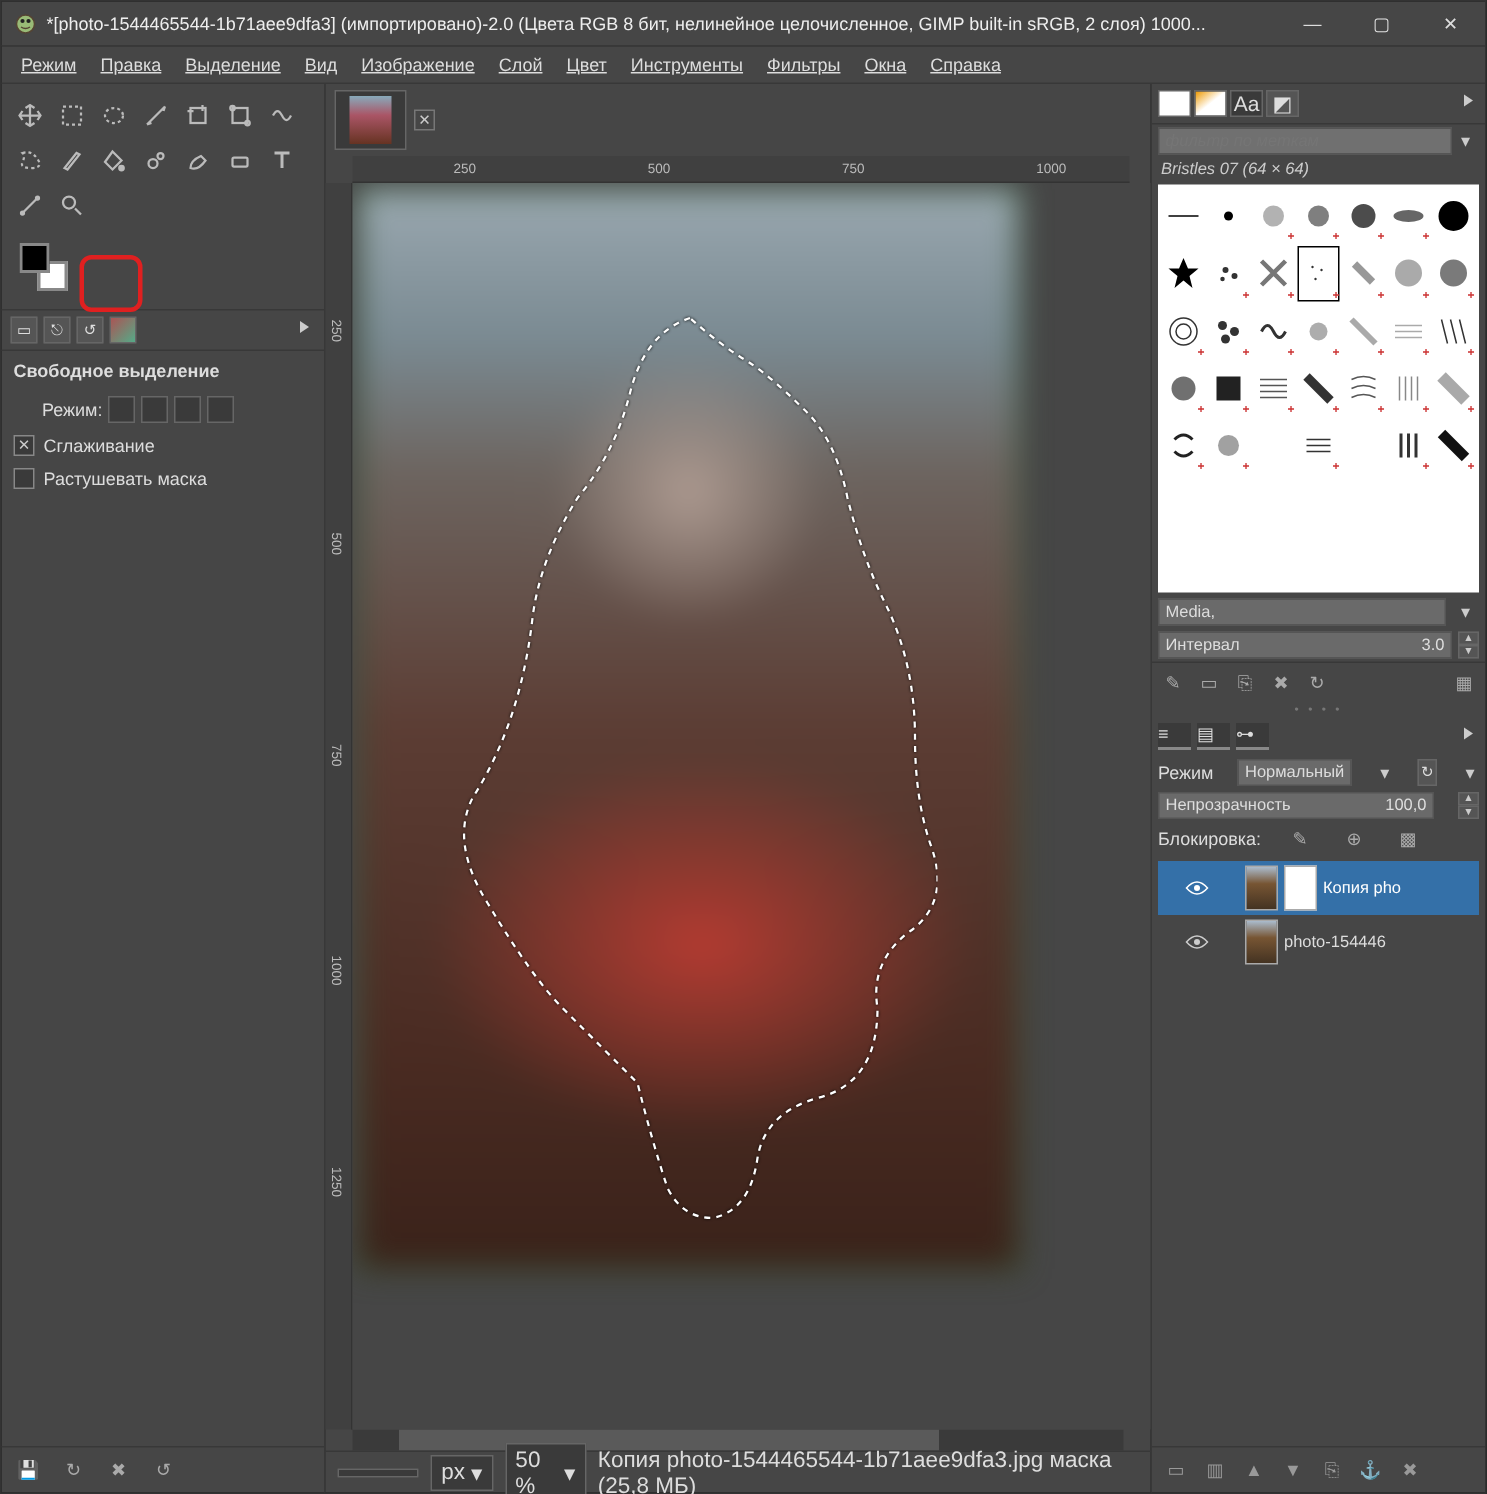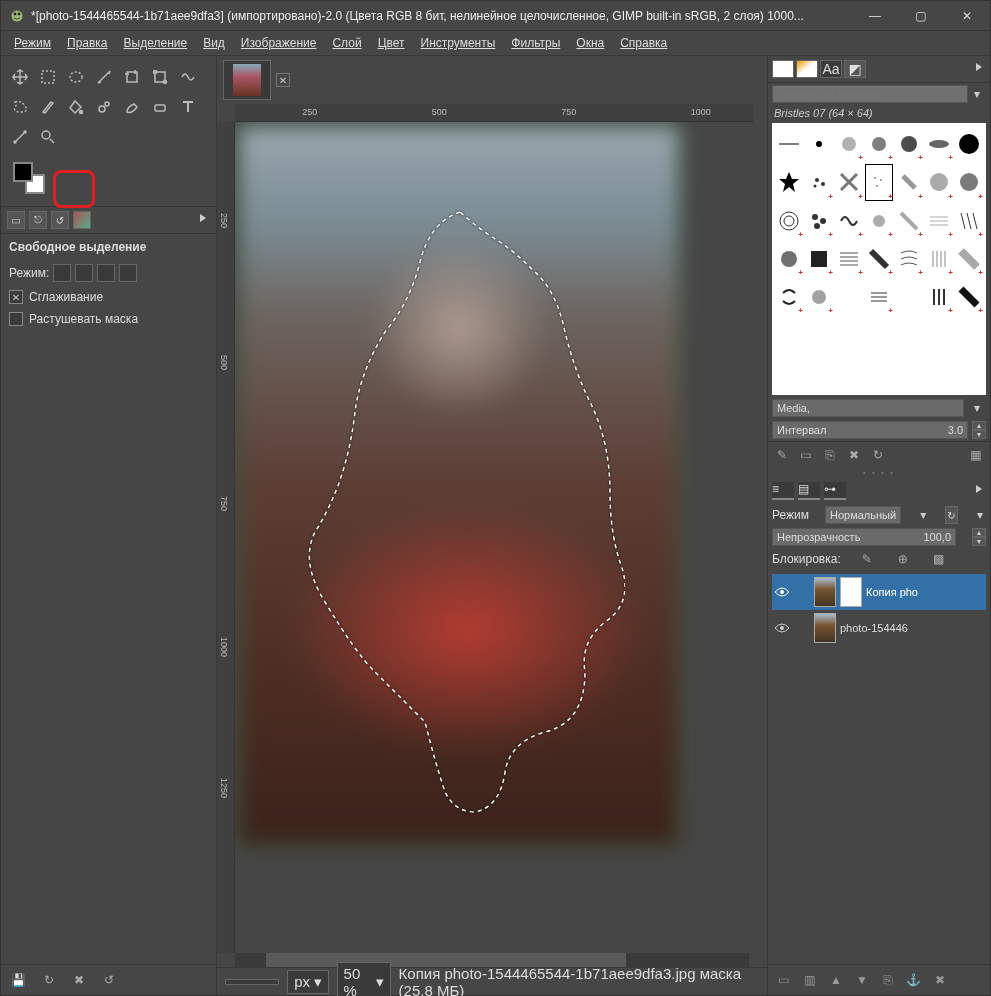--- a/index.html
+++ b/index.html
@@ -20,21 +20,21 @@
 .tool svg { width: 16px; height: 16px; stroke: #bbb; fill: none; stroke-width: 1.5; }
 .highlight-box { position: absolute; border: 3px solid #e02020; border-radius: 8px; width: 42px; height: 38px; left: 52px; top: 114px; pointer-events: none; }
 .colors { padding: 4px 10px 10px; position: relative; }
 .colb { position: relative; width: 34px; height: 34px; margin-left: 2px; }
 .colb .fg { position: absolute; width: 20px; height: 20px; background: #000; border: 2px solid #888; }
 .colb .bg { position: absolute; width: 20px; height: 20px; background: #fff; border: 2px solid #888; top: 12px; left: 12px; }
 .dockbar { display: flex; gap: 4px; padding: 4px 6px; border-top: 1px solid #383838; border-bottom: 1px solid #383838; }
 .docktab { width: 18px; height: 18px; background: #555; display: flex; align-items: center; justify-content: center; font-size: 10px; border: 1px solid #666; }
 .docktab.avatar { background: linear-gradient(135deg,#a55,#5a8); }
 .toolopt-title { padding: 6px 8px; font-weight: bold; color: #ddd; }
-.toolopt { padding: 4px 8px; }
+.toolopt { padding: 4px 8px; margin-left: 19px; }
 .moderow { display: flex; align-items: center; gap: 4px; }
 .modebox { width: 18px; height: 18px; background: #3a3a3a; border: 1px solid #666; }
 .checkrow { display: flex; align-items: center; gap: 6px; padding: 4px 8px; }
 .chk { width: 14px; height: 14px; border: 1px solid #888; background: #3a3a3a; display: flex; align-items: center; justify-content: center; color: #ccc; font-size: 10px; }
 .left-bottom { margin-top: auto; padding: 6px 8px; display: flex; gap: 10px; border-top: 1px solid #383838; }
 .canvas-area { flex: 1; min-width: 0; display: flex; flex-direction: column; background: #464646; }
 .tabstrip { display: flex; padding: 4px 6px; gap: 6px; }
 .filetab { background: #3a3a3a; border: 1px solid #666; width: 48px; height: 40px; display: flex; align-items: center; justify-content: center; position: relative; }
 .filetab .thumb { width: 28px; height: 32px; background: linear-gradient(#8ab,#a56 40%,#632); }
 .filetab .close { position: absolute; right: -20px; top: 12px; width: 14px; height: 14px; border: 1px solid #777; color: #ccc; display: flex; align-items: center; justify-content: center; font-size: 10px; }
@@ -79,21 +79,21 @@
 .ibtn { width: 20px; height: 18px; display: flex; align-items: center; justify-content: center; color: #aaa; }
 .divgrip { height: 10px; color: #777; text-align: center; font-size: 8px; letter-spacing: 2px; }
 .layertabs { display: flex; gap: 4px; padding: 4px; }
 .layertab { width: 22px; height: 18px; background: #3a3a3a; border-bottom: 2px solid #888; }
 .layeropt { padding: 2px 4px; display: flex; gap: 16px; align-items: center; }
 .layeropt .lbl { color: #ddd; }
 .layeropt .sel { flex: 1; background: #6a6a6a; border: 1px solid #555; padding: 2px 4px; font-size: 11px; }
 .spin { display: flex; flex-direction: column; }
 .spin div { width: 14px; height: 9px; background: #555; border: 1px solid #666; font-size: 7px; text-align: center; line-height: 7px; color: #ccc; }
 .layerlist { flex: 1; background: #464646; padding: 4px; overflow: hidden; }
-.layerrow { display: flex; align-items: center; height: 36px; gap: 4px; padding: 0; }
+.layerrow { display: flex; align-items: center; height: 36px; gap: 4px; padding: 16px; }
 .layerrow.active { background: #3470a8; color: #fff; }
 .eye { width: 20px; height: 14px; display: flex; align-items: center; justify-content: center; }
 .layerthumb { width: 22px; height: 30px; border: 1px solid #aaa; background: linear-gradient(#abc,#753 40%, #432); }
 .layerthumb.white { background: #fff; }
 .layerlabel { font-size: 11px; white-space: nowrap; overflow: hidden; flex: 1; }
 .rbottom { display: flex; gap: 6px; padding: 6px; border-top: 1px solid #383838; }
 .rbottom .ibtn { color: #999; }
 .right-arrow-icon { margin-left: auto; width: 14px; height: 14px; color: #ccc; }
 </style>
 </head>

